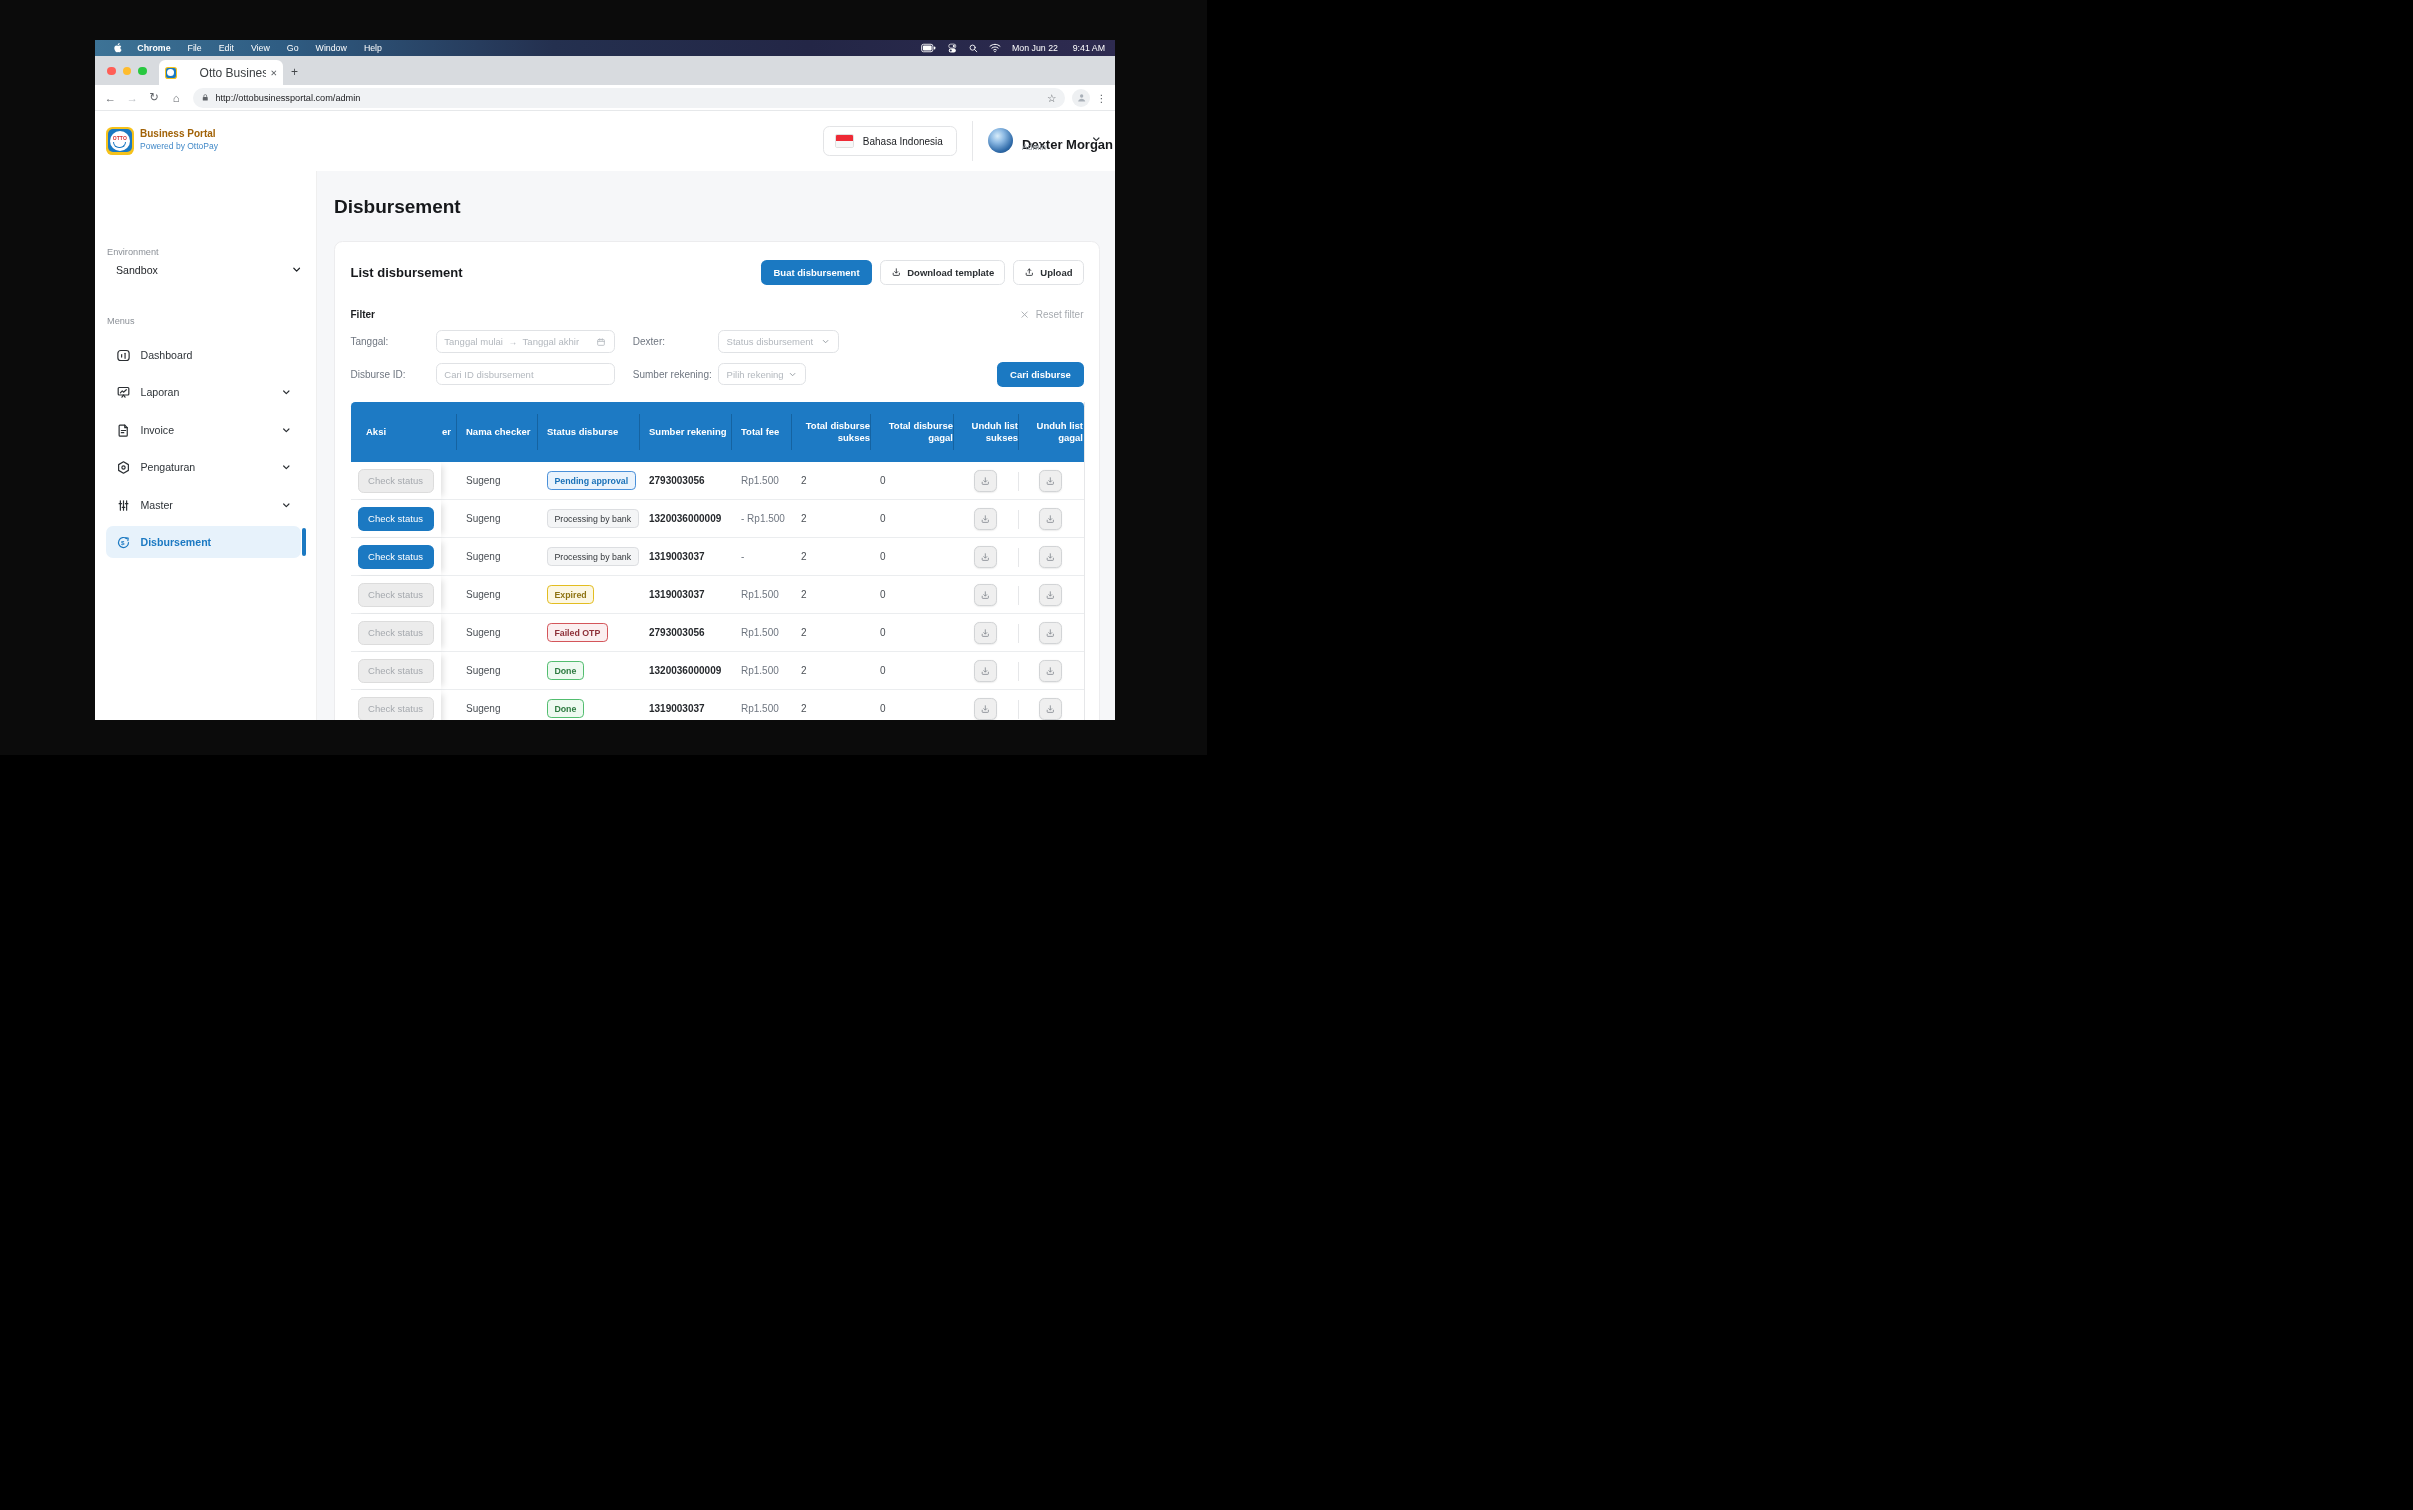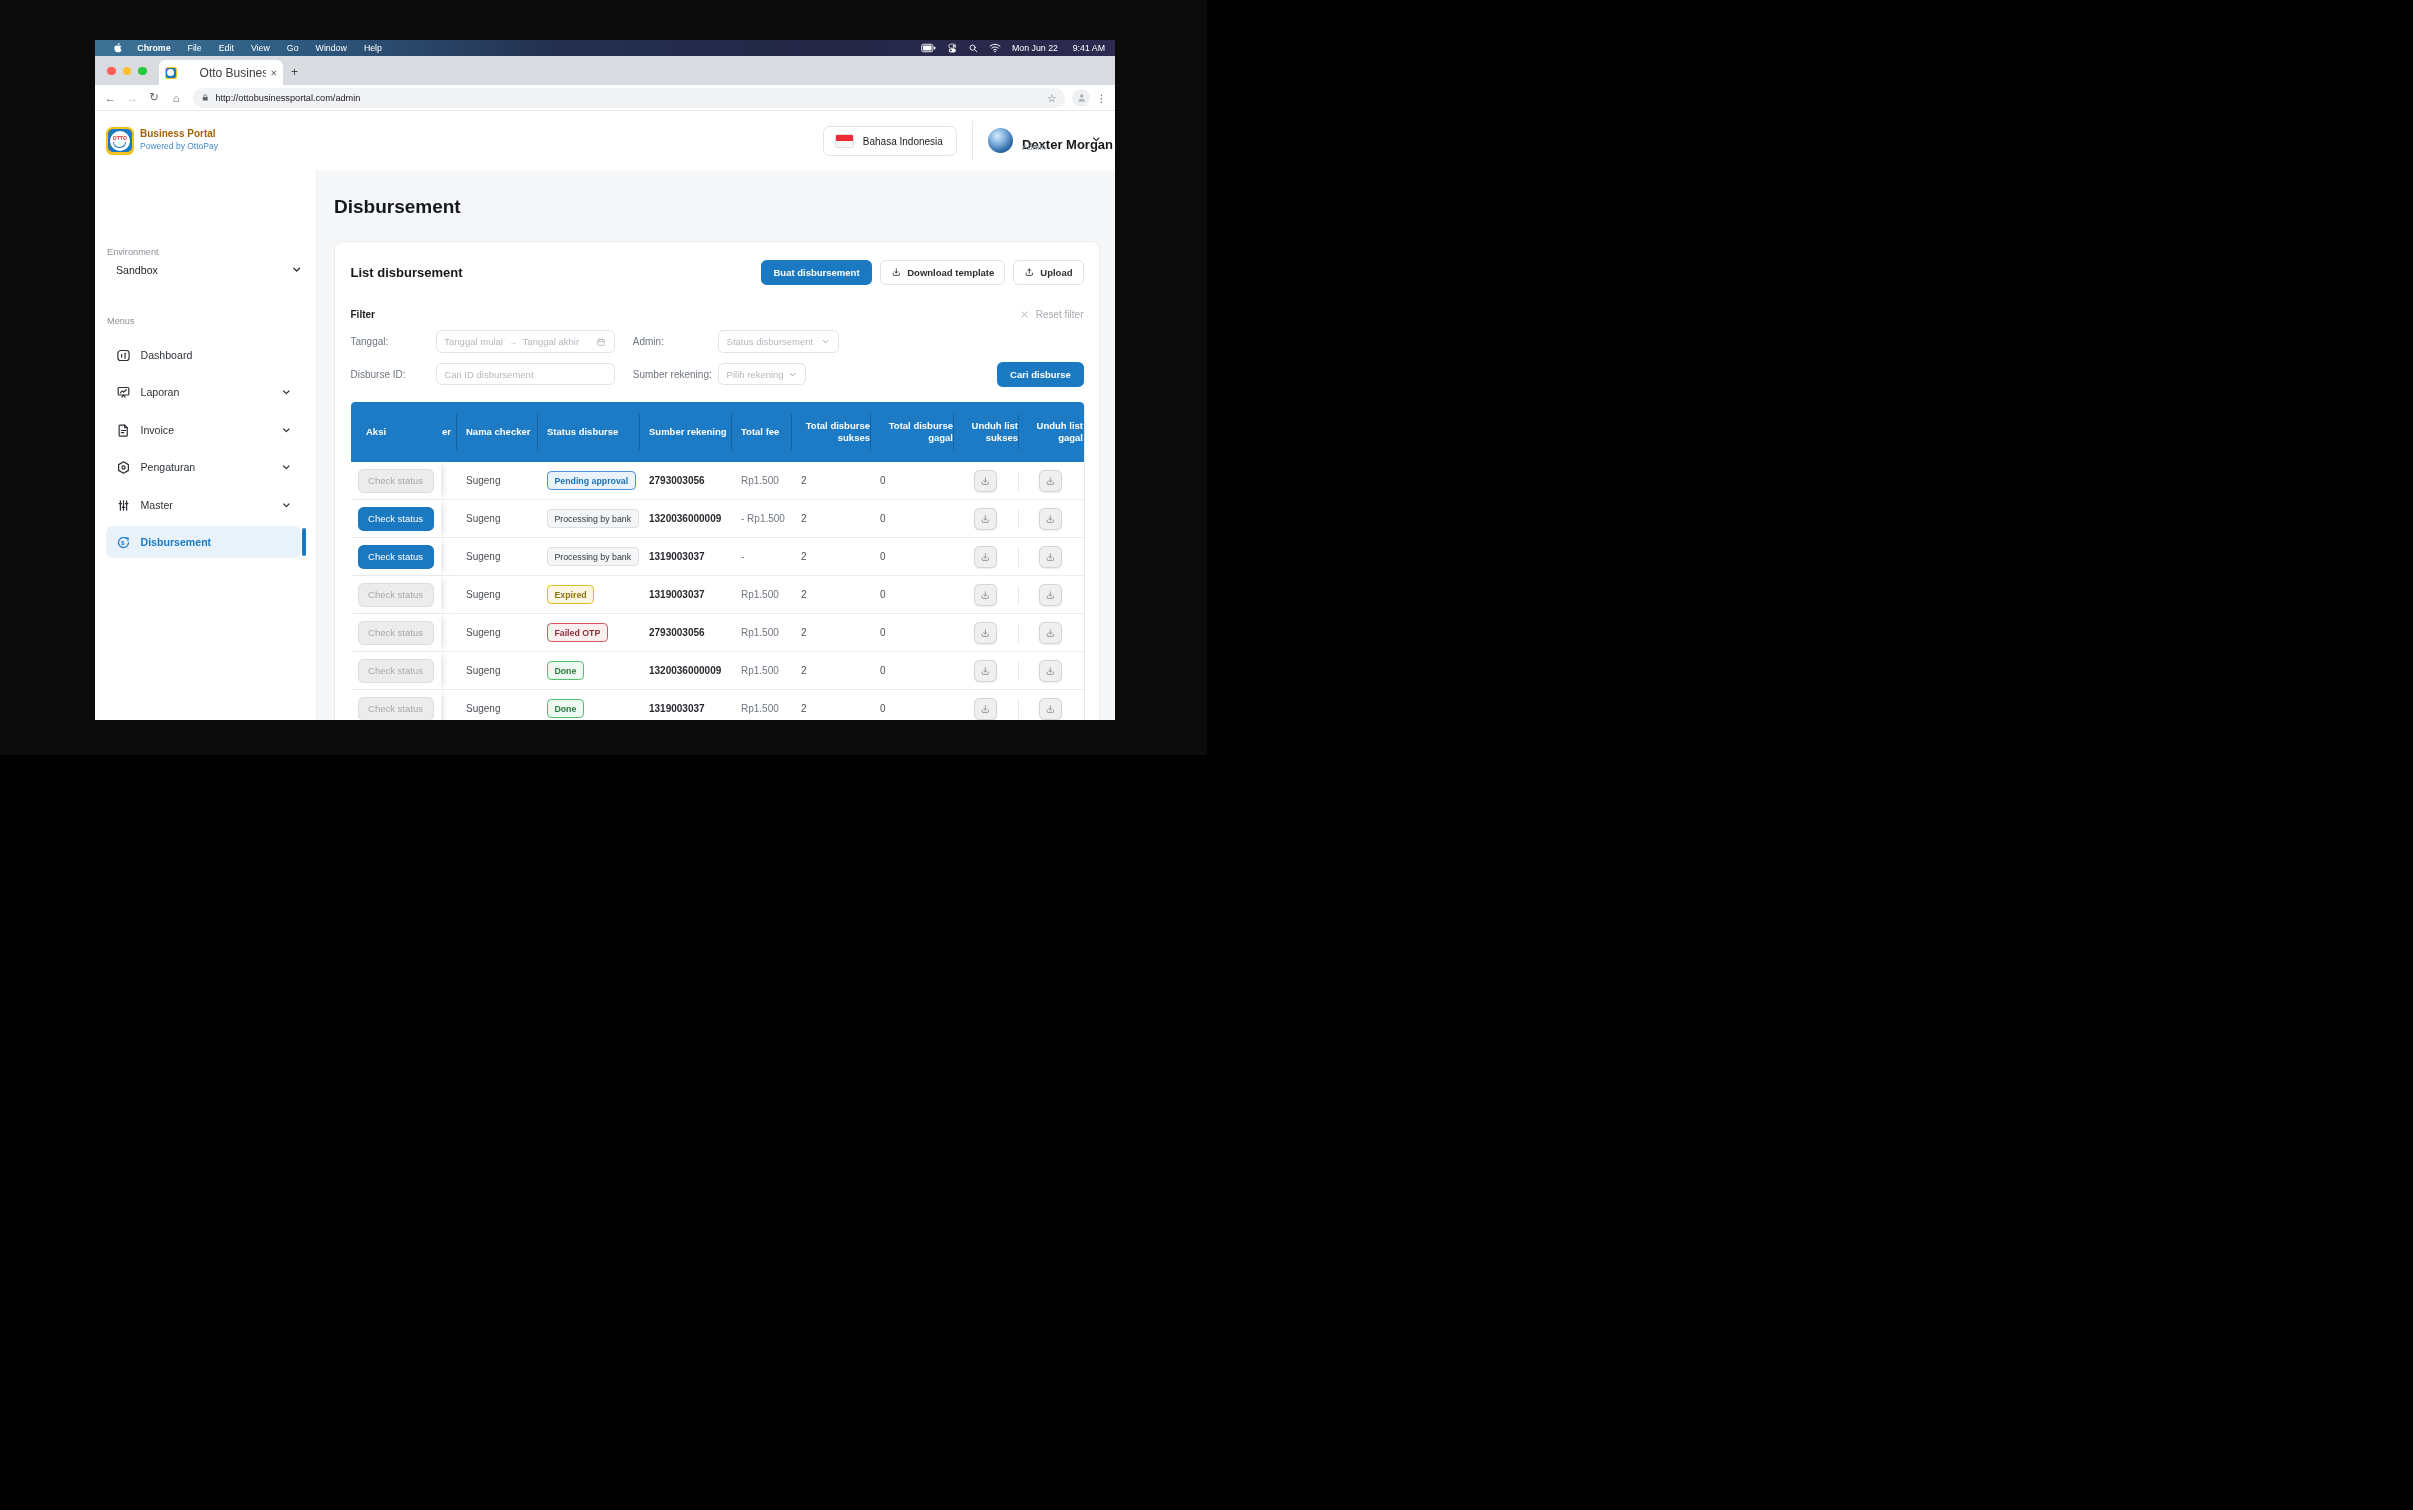--- a/index.html
+++ b/index.html
@@ -422,21 +422,21 @@
             <span class="cal">
               <svg width="10" height="10" viewBox="0 0 24 24" fill="none" stroke="#b3b8be" stroke-width="2" stroke-linecap="round">
                     <rect x="4" y="6" width="16" height="14" rx="2"></rect>
                     <path d="M4 10.5h16"></path>
                     <path d="M9 4v4"></path>
                     <path d="M15 4v4"></path>
                   </svg>
             </span>
           </div>
           <span class="fgap"></span>
-          <span class="fl">Admin:</span>
+          <span class="fl">Dexter:</span>
           <div class="finput selstatus">
             <span class="ph">Status disbursement</span>
             <span class="chev">
                   <svg width="9.2" height="9.2" viewBox="0 0 24 24" fill="none" stroke="#9aa0a6" stroke-width="2.6" stroke-linecap="round" stroke-linejoin="round">
                     <polyline points="6 9 12 15 18 9"></polyline>
                   </svg>
                 </span>
           </div>
         </div>
 

